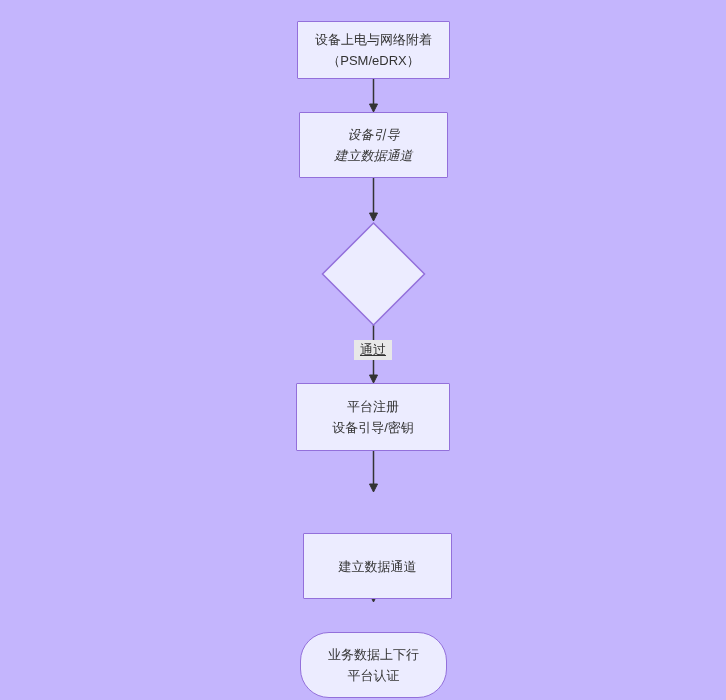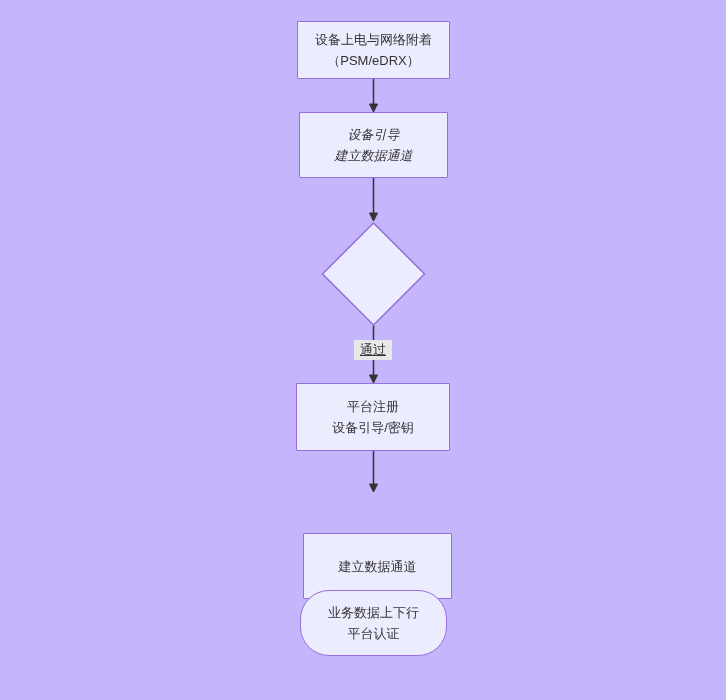--- a/index.html
+++ b/index.html
@@ -127,18 +127,18 @@
 
   <div class="node-rect" style="left:296px; top:383px; width:154px; height:68px;text-align:right;">
     <span class="node-line">平台注册</span>
     <span class="node-line">设备引导/密钥</span>
   </div>
 
   <div class="node-rect" style="left:303px; top:492px; width:149px; height:66px;margin-top:41px;">
     <span class="node-line">建立数据通道</span>
   </div>
 
-  <div class="node-rect" style="left:300px; top:590px; width:147px; height:66px;border-radius:29px;">
+  <div class="node-rect" style="left:300px; top:632px; width:147px; height:66px;border-radius:29px;">
     <span class="node-line">业务数据上下行</span>
     <span class="node-line">平台认证</span>
   </div>
 
 </div>
 
 </body></html>

